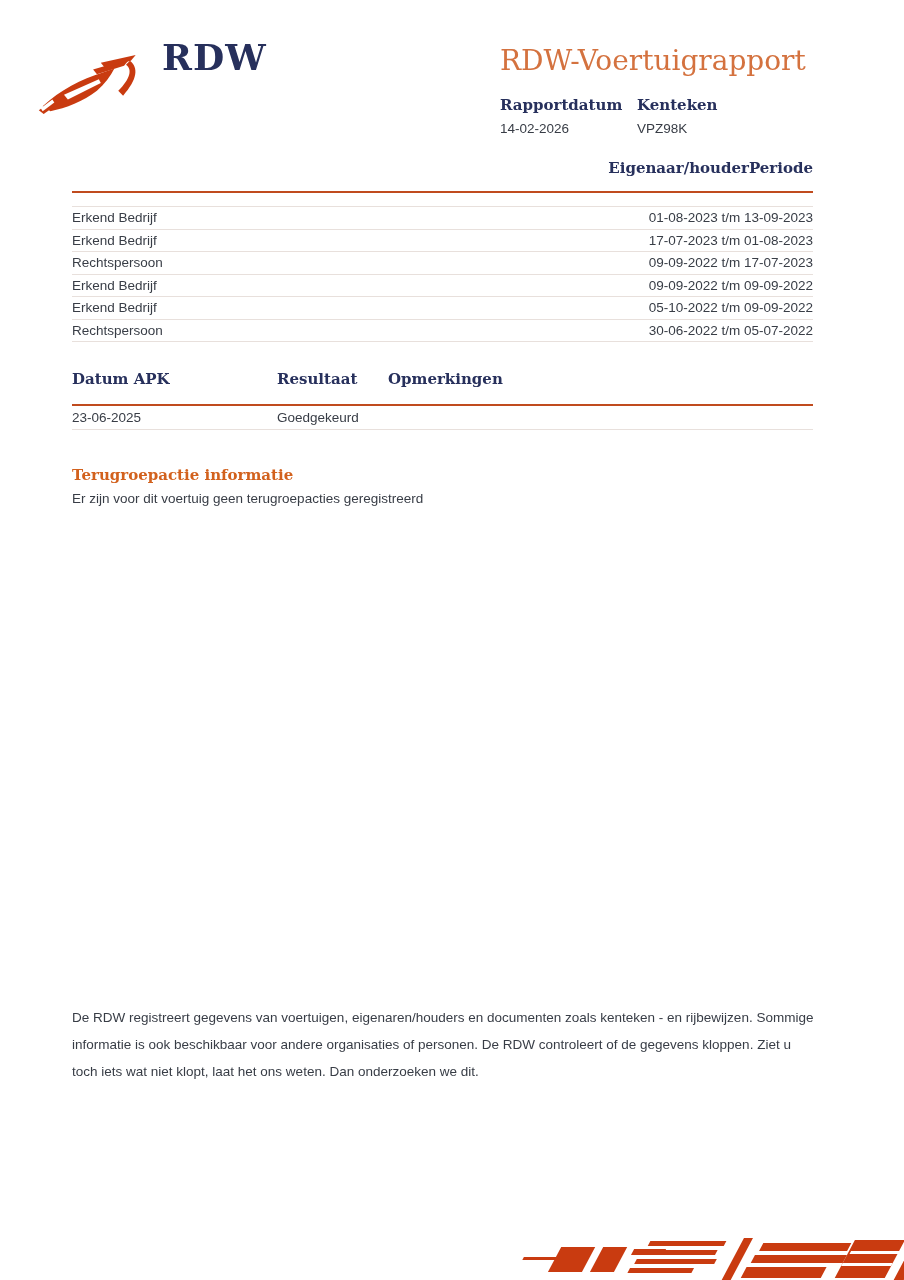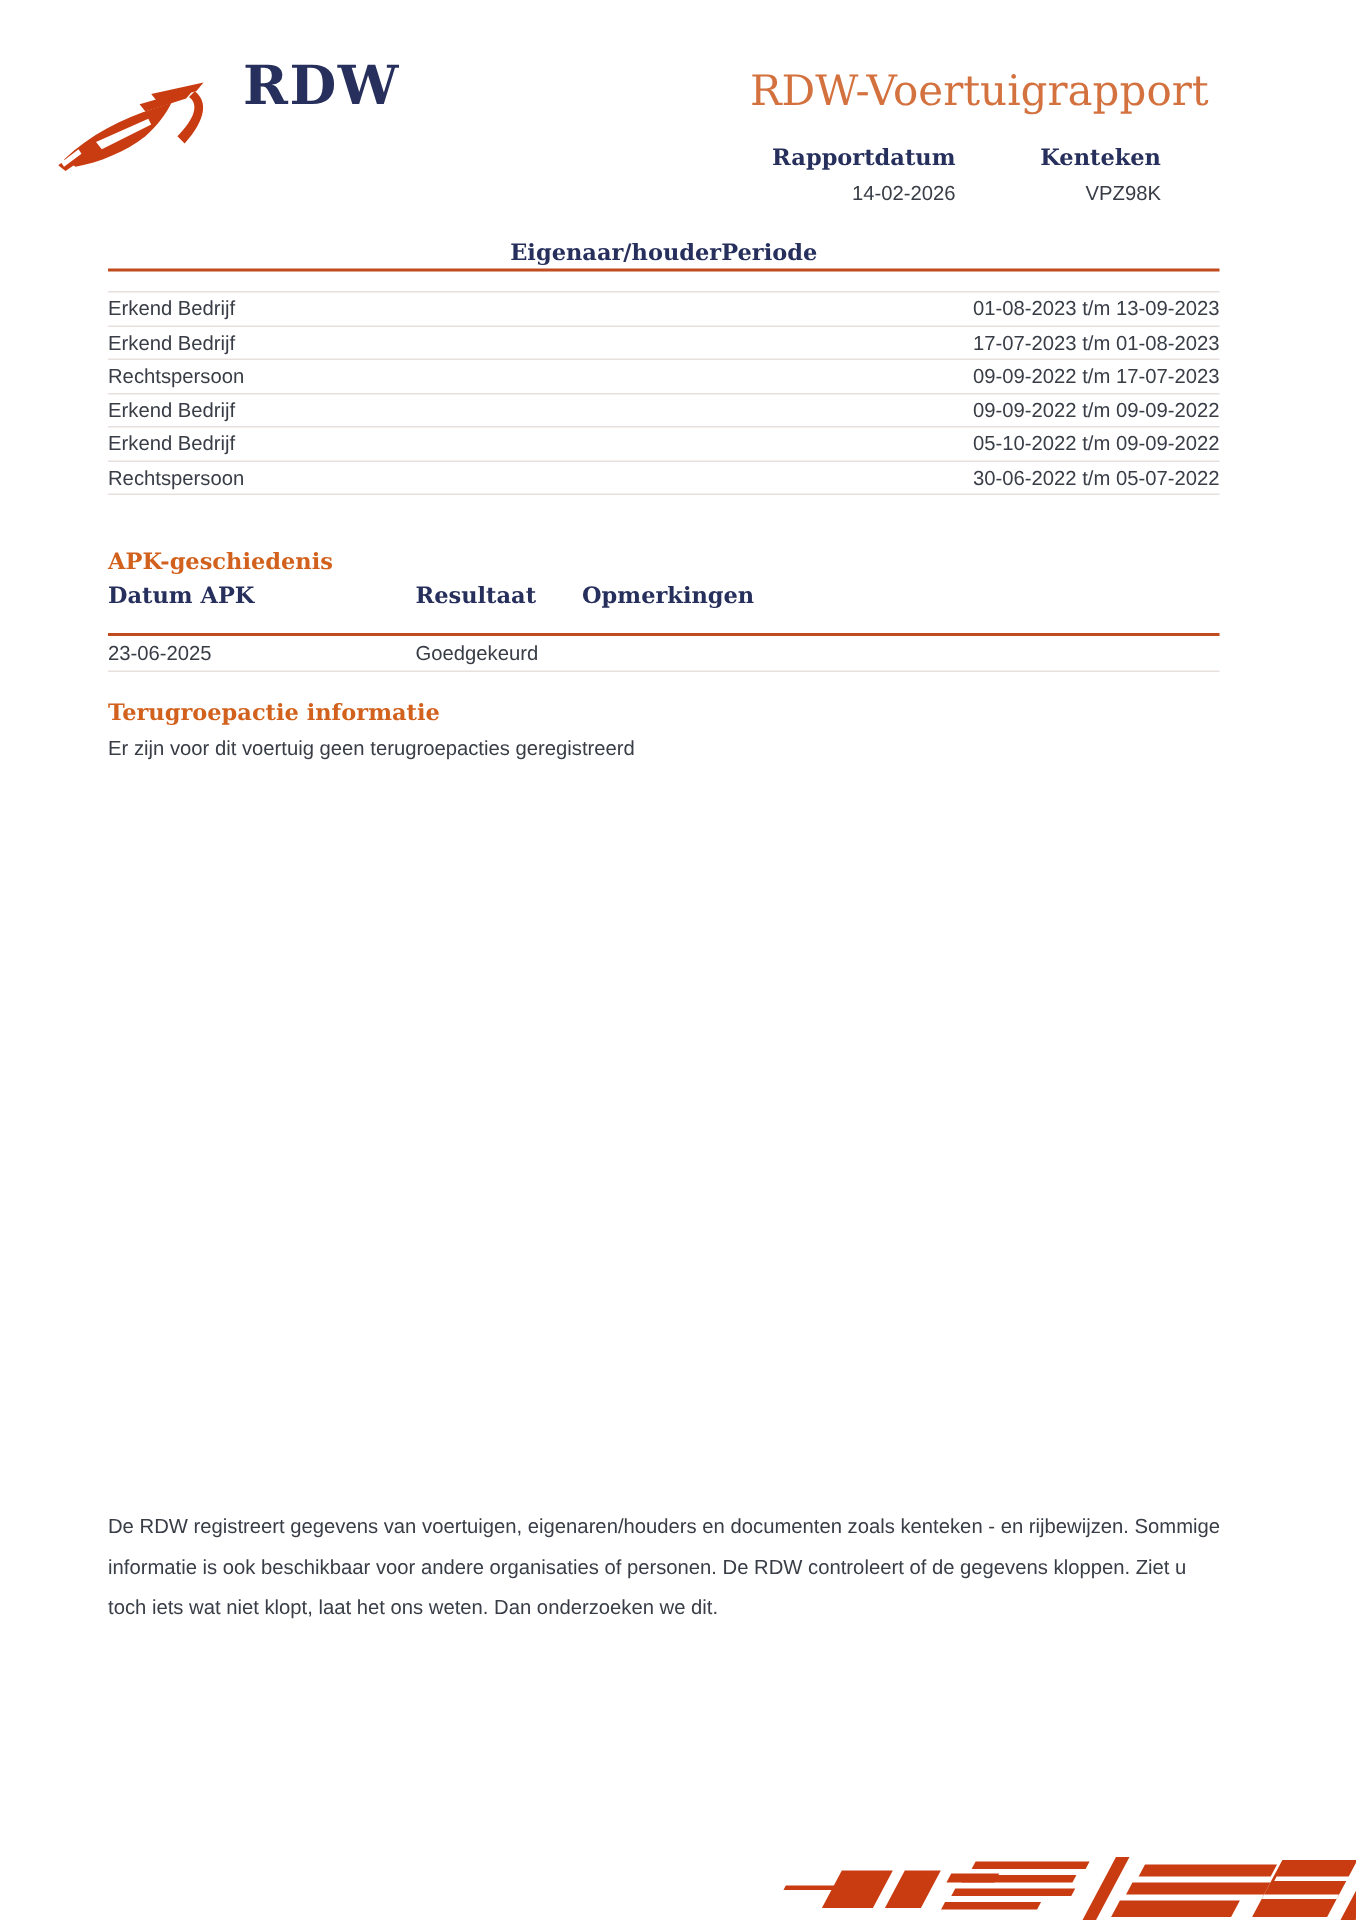--- a/index.html
+++ b/index.html
@@ -32,38 +32,37 @@
   }
   .report-title{
     position:absolute;left:500px;top:44px;
     font-family:"DejaVu Serif", serif;
     font-weight:400;font-size:28px;color:var(--orange_title);
     white-space:nowrap;
   }
   .meta{
     position:absolute;left:500px;top:96px;
     display:flex;
-    text-align:right;
   }
   .meta-col{min-width:137px;}
   .meta-label{
     font-family:"DejaVu Serif", serif;
     font-weight:700;font-size:15px;color:var(--navy);
   }
   .meta-value{
     margin-top:7px;font-size:13.5px;color:var(--body_text);
   }
   
   .owner-section{position:absolute;left:72px;top:159px;width:741px;}
   .table-head{
-    display:flex;justify-content:center;
+    display:flex;justify-content:flex-end;
     font-family:"DejaVu Serif", serif;
     font-weight:700;font-size:15px;color:var(--navy);
     border-bottom:2px solid var(--orange_line);
-    padding-bottom:2px;
+    padding-bottom:14px;
   }
   .owner-rows{margin-top:13px;border-top:1px solid var(--row_line);}
   .orow{
     display:flex;justify-content:space-between;
     font-size:13.5px;color:var(--body_text);
     padding:3px 0 3px 0;
     border-bottom:1px solid var(--row_line);
     line-height:15.5px;
   }
   
@@ -167,21 +166,20 @@
         <span>05-10-2022 t/m 09-09-2022</span>
       </div>
       <div class="orow">
         <span>Rechtspersoon</span>
         <span>30-06-2022 t/m 05-07-2022</span>
       </div>
     </div>
   </div>
 
   <div class="apk-section">
-    <div class="section-title">APK-geschiedenis</div>
     <div class="apk-grid apk-head">
       <span>Datum APK</span>
       <span>Resultaat</span>
       <span>Opmerkingen</span>
     </div>
     <div class="apk-grid apk-row">
       <span>23-06-2025</span>
       <span>Goedgekeurd</span>
       <span></span>
     </div>

